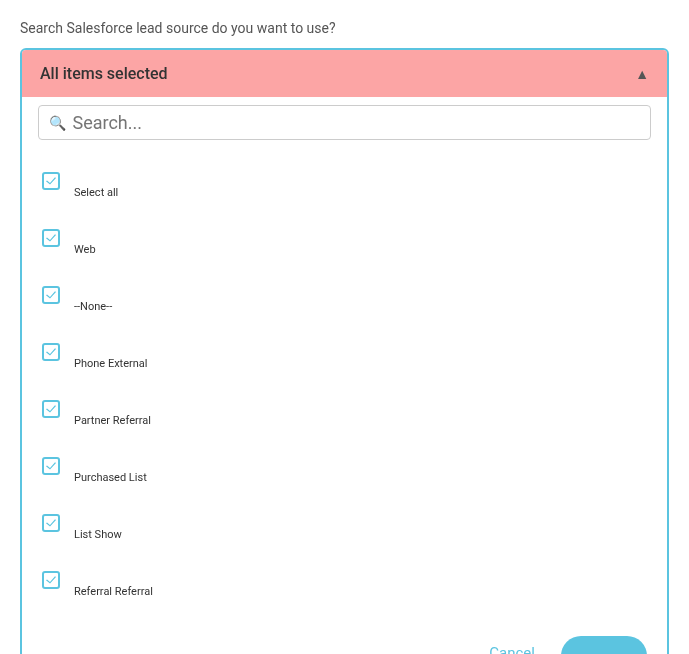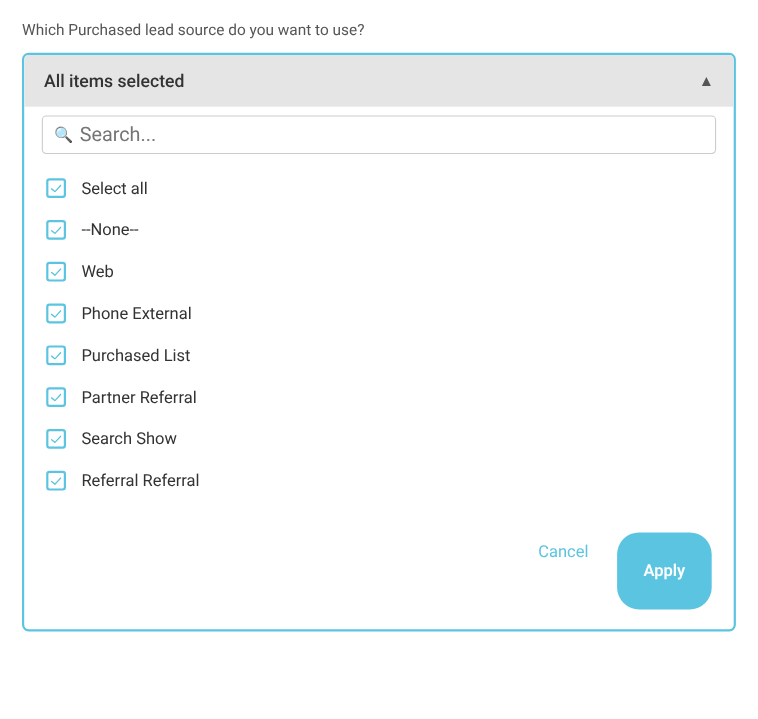--- a/index.html
+++ b/index.html
@@ -34,21 +34,21 @@
       border-radius: 6px;
       overflow: hidden;
     }
 
     .dropdown-header {
       display: flex;
       align-items: center;
       justify-content: space-between;
       padding: 14px 18px;
       cursor: pointer;
-      background: #e5e5e5;
+      background: #fca5a5;
     }
 
     .dropdown-header-title {
       font-size: 16px;
       font-weight: 500;
       color: #333;
     }
 
     .chevron-icon {
       font-size: 14px;
@@ -131,22 +131,23 @@
     .checkbox-custom.checked::after {
       content: '';
       display: block;
       width: 10px;
       height: 8px;
       background: #5bc4e0;
       clip-path: polygon(10% 50%, 40% 80%, 90% 10%, 100% 20%, 40% 100%, 0% 60%);
     }
 
     .checkbox-label {
-      font-size: 15px;
+      font-size: 11px;
       color: #333;
+      margin-top: 24px;
     }
 
     .footer-buttons {
       display: flex;
       justify-content: flex-end;
       align-items: flex-start;
       padding: 12px 20px 18px 20px;
       gap: 12px;
     }
 
@@ -168,21 +169,21 @@
       font-weight: 600;
       cursor: pointer;
       padding: 26px 24px;
       border-radius: 20px;
     }
   </style>
 </head>
 <body>
 
 <div class="container">
-  <div class="question-label">Which Purchased lead source do you want to use?</div>
+  <div class="question-label">Search Salesforce lead source do you want to use?</div>
 
   <div class="dropdown-box">
     <div class="dropdown-header">
       <span class="dropdown-header-title">All items selected</span>
       <span class="chevron-icon">▲</span>
     </div>
 
     <div class="search-container">
       <div class="search-input-wrapper">
         <span class="search-icon">🔍</span>
@@ -196,56 +197,56 @@
             <input type="checkbox" checked="" style="">
             <div class="checkbox-custom checked"></div>
           </div>
           <span class="checkbox-label">Select all</span>
         </div>
         <div class="checkbox-item">
           <div class="checkbox-wrapper">
             <input type="checkbox" checked="" style="">
             <div class="checkbox-custom checked"></div>
           </div>
+          <span class="checkbox-label">Web</span>
+        </div>
+        <div class="checkbox-item">
+          <div class="checkbox-wrapper">
+            <input type="checkbox" checked="" style="">
+            <div class="checkbox-custom checked"></div>
+          </div>
           <span class="checkbox-label">--None--</span>
         </div>
         <div class="checkbox-item">
           <div class="checkbox-wrapper">
             <input type="checkbox" checked="" style="">
             <div class="checkbox-custom checked"></div>
           </div>
-          <span class="checkbox-label">Web</span>
-        </div>
-        <div class="checkbox-item">
-          <div class="checkbox-wrapper">
-            <input type="checkbox" checked="" style="">
-            <div class="checkbox-custom checked"></div>
-          </div>
           <span class="checkbox-label">Phone External</span>
         </div>
         <div class="checkbox-item">
           <div class="checkbox-wrapper">
             <input type="checkbox" checked="" style="">
             <div class="checkbox-custom checked"></div>
           </div>
+          <span class="checkbox-label">Partner Referral</span>
+        </div>
+        <div class="checkbox-item">
+          <div class="checkbox-wrapper">
+            <input type="checkbox" checked="" style="">
+            <div class="checkbox-custom checked"></div>
+          </div>
           <span class="checkbox-label">Purchased List</span>
         </div>
         <div class="checkbox-item">
           <div class="checkbox-wrapper">
             <input type="checkbox" checked="" style="">
             <div class="checkbox-custom checked"></div>
           </div>
-          <span class="checkbox-label">Partner Referral</span>
-        </div>
-        <div class="checkbox-item">
-          <div class="checkbox-wrapper">
-            <input type="checkbox" checked="" style="">
-            <div class="checkbox-custom checked"></div>
-          </div>
-          <span class="checkbox-label">Search Show</span>
+          <span class="checkbox-label">List Show</span>
         </div>
         <div class="checkbox-item">
           <div class="checkbox-wrapper">
             <input type="checkbox" checked="" style="">
             <div class="checkbox-custom checked"></div>
           </div>
           <span class="checkbox-label">Referral Referral</span>
         </div>
       </div>
 

